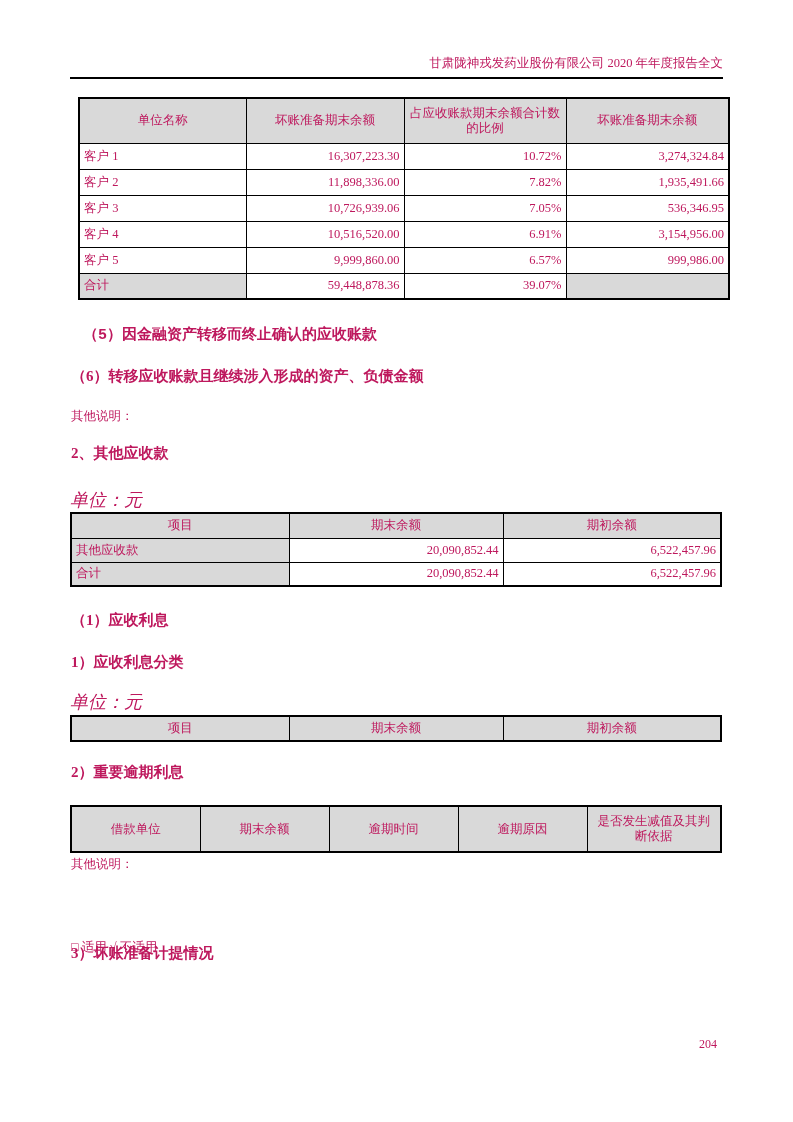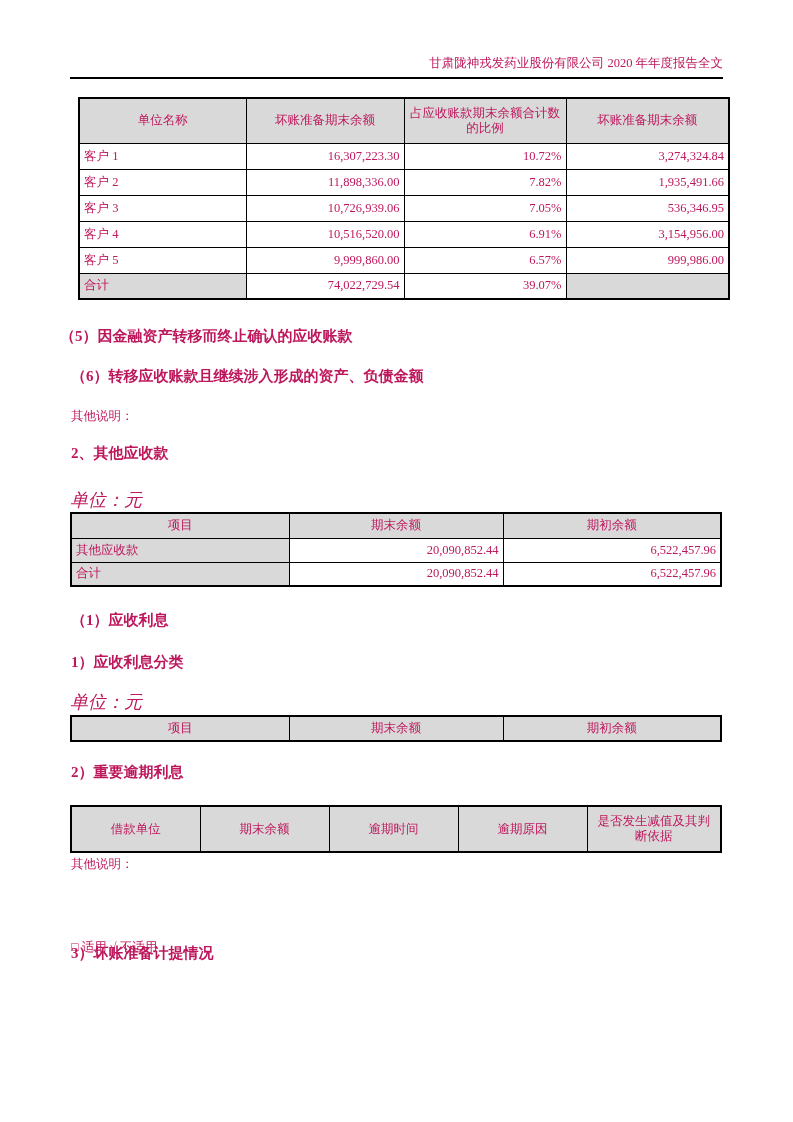--- a/index.html
+++ b/index.html
@@ -119,28 +119,28 @@
         <td class="num">3,154,956.00</td>
       </tr>
       <tr style="height:26px">
         <td class="lbl">客户 5</td>
         <td class="num">9,999,860.00</td>
         <td class="num">6.57%</td>
         <td class="num">999,986.00</td>
       </tr>
       <tr style="height:26px">
         <td class="lbl gray">合计</td>
-        <td class="num">74,022,729.54</td>
+        <td class="num">59,448,878.36</td>
         <td class="num">39.07%</td>
         <td class="gray"></td>
       </tr>
     </tbody>
   </table>
 
-  <div class="abs heading" style="top:327px; left:60px;">（5）因金融资产转移而终止确认的应收账款</div>
+  <div class="abs heading" style="top:327px; left:83px;font-family:Liberation Mono, monospace;">（5）因金融资产转移而终止确认的应收账款</div>
   <div class="abs heading" style="top:367px; left:71px;">（6）转移应收账款且继续涉入形成的资产、负债金额</div>
   <div class="abs note" style="top:409px; left:71px;">其他说明：</div>
   <div class="abs heading" style="top:444px; left:71px;">2、其他应收款</div>
   <div class="abs unit-label" style="top:488px;">单位：元</div>
 
   <table class="abs doc-table" style="top:512px; left:70px; width:650px;">
     <colgroup>
         <col style="width:218px">
         <col style="width:214px">
         <col style="width:218px">
@@ -201,14 +201,15 @@
         <td class="hd">逾期原因</td>
         <td class="hd">是否发生减值及其判断依据</td>
       </tr>
     </tbody>
   </table>
 
   <div class="abs note" style="top:857px; left:71px;">其他说明：</div>
   <div class="abs heading" style="top:896px; left:71px;margin-top:48px;">3）坏账准备计提情况</div>
   <div class="abs note" style="top:940px; left:71px;">□ 适用 √ 不适用</div>
 
+  <div class="abs page-number">204</div>
 
 </div>
 
 </body></html>

